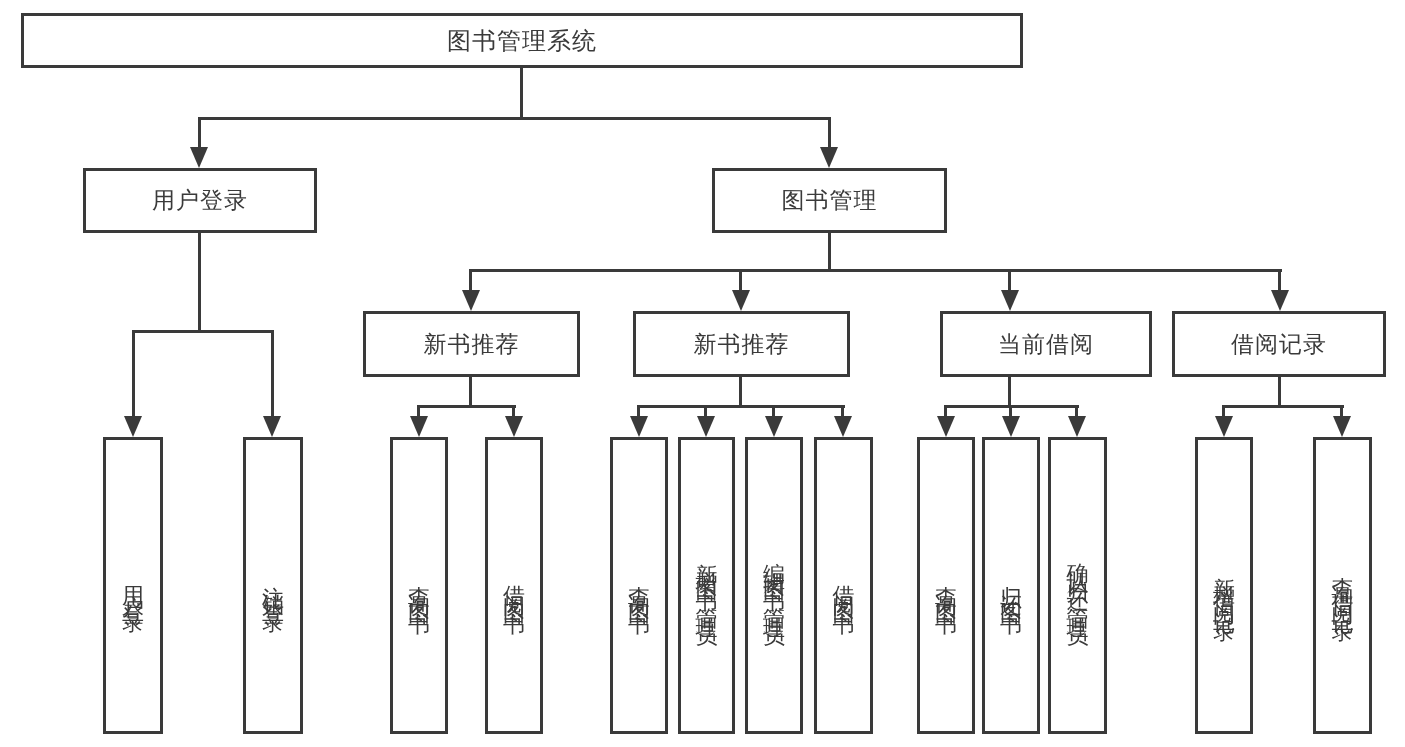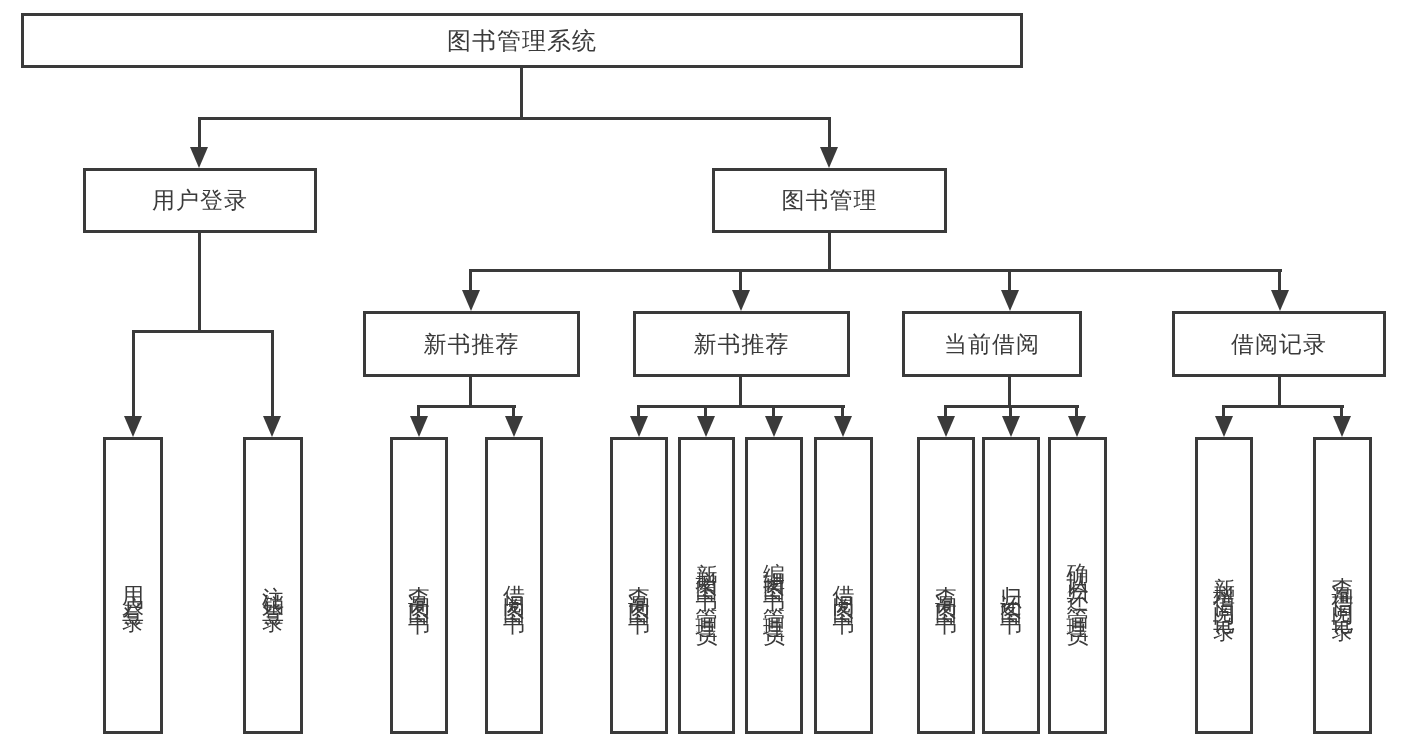--- a/index.html
+++ b/index.html
@@ -70,21 +70,21 @@
   </div>
 
   <div class="box" style="left:712px;top:168px;width:235px;height:65px;">
     <span class="hlabel">图书管理</span>
   </div>
 
   <div class="box" style="left:633px;top:311px;width:217px;height:66px;">
     <span class="hlabel">新书推荐</span>
   </div>
 
-  <div class="box" style="left:902px;top:311px;width:180px;height:66px;">
+  <div class="box" style="left:940px;top:311px;width:212px;height:66px;">
     <span class="hlabel">当前借阅</span>
   </div>
 
   <div class="box" style="left:1172px;top:311px;width:214px;height:66px;">
     <span class="hlabel">借阅记录</span>
   </div>
 
   <div class="box leaf" style="left:103px;width:60px;">
     <span class="vlabel">用户登录</span>
   </div>

